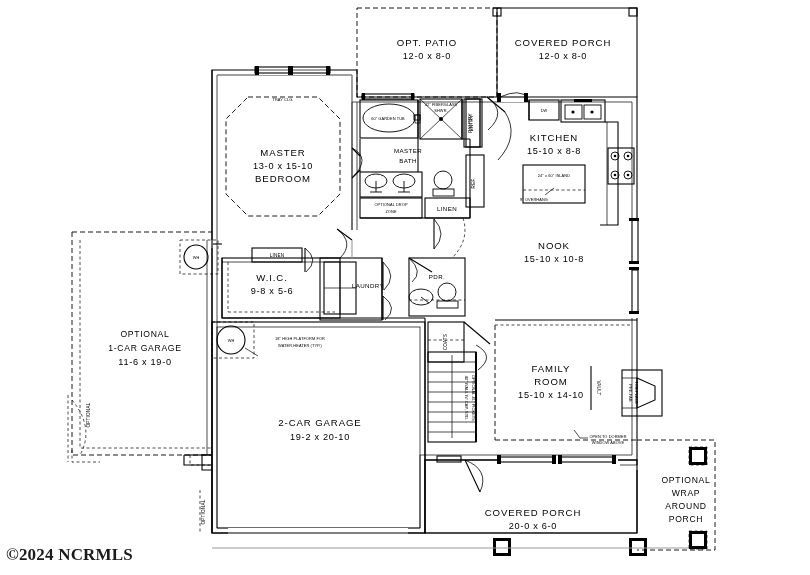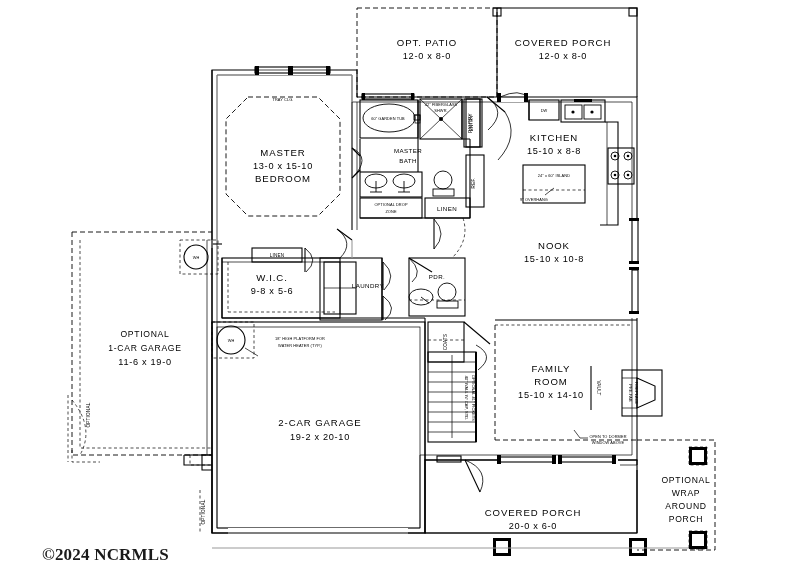--- a/index.html
+++ b/index.html
@@ -113,21 +113,20 @@
   .watermark {
     position: absolute;
     left: 6px;
     bottom: 10px;
     font-family: "Liberation Serif", serif;
     font-size: 17px;
     font-weight: 700;
     color: #1a1a1a;
     letter-spacing: 0.2px;
     user-select: none;
-    margin-left: 36px;
   }
 </style>
 </head>
 <body>
 
 <div id="plan-root">
 
   <svg id="floorplan" viewBox="0 0 810 575">
 
     <g>

